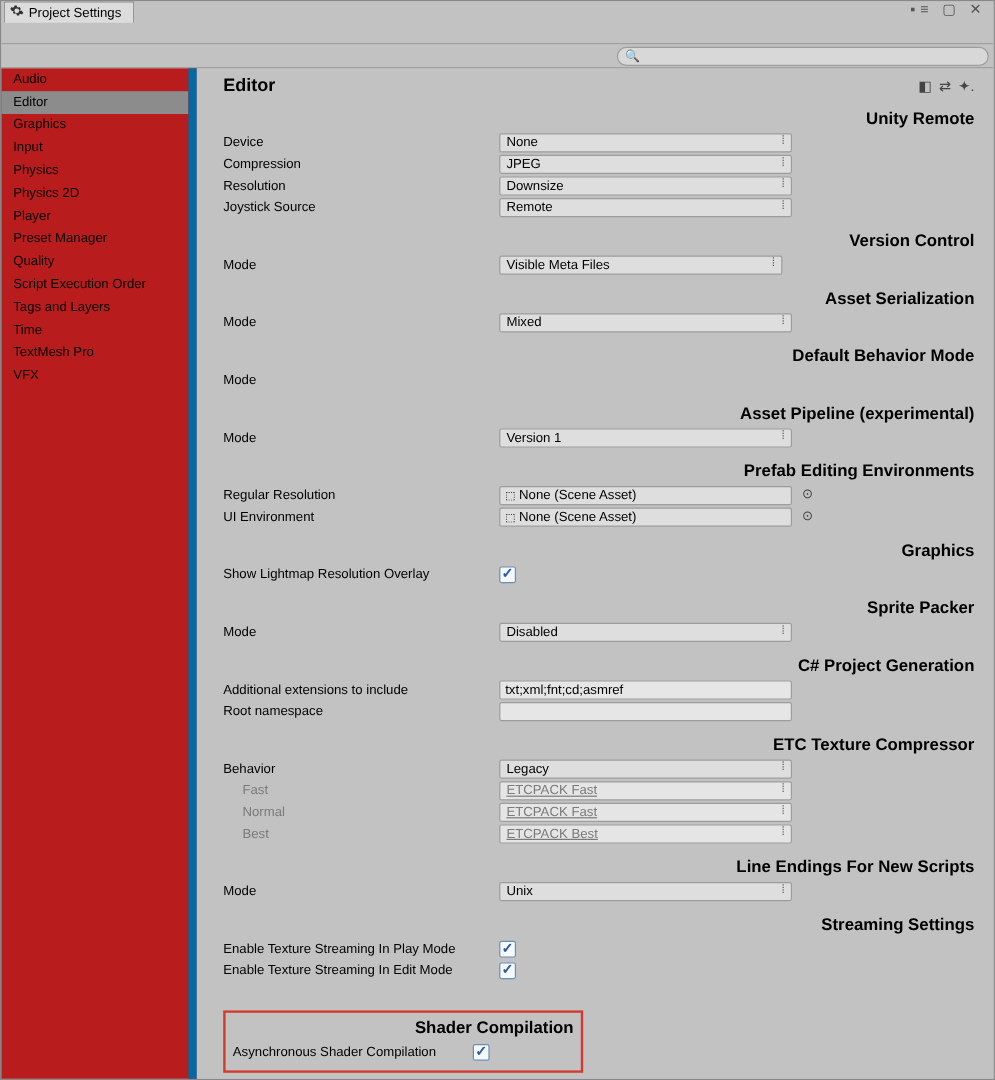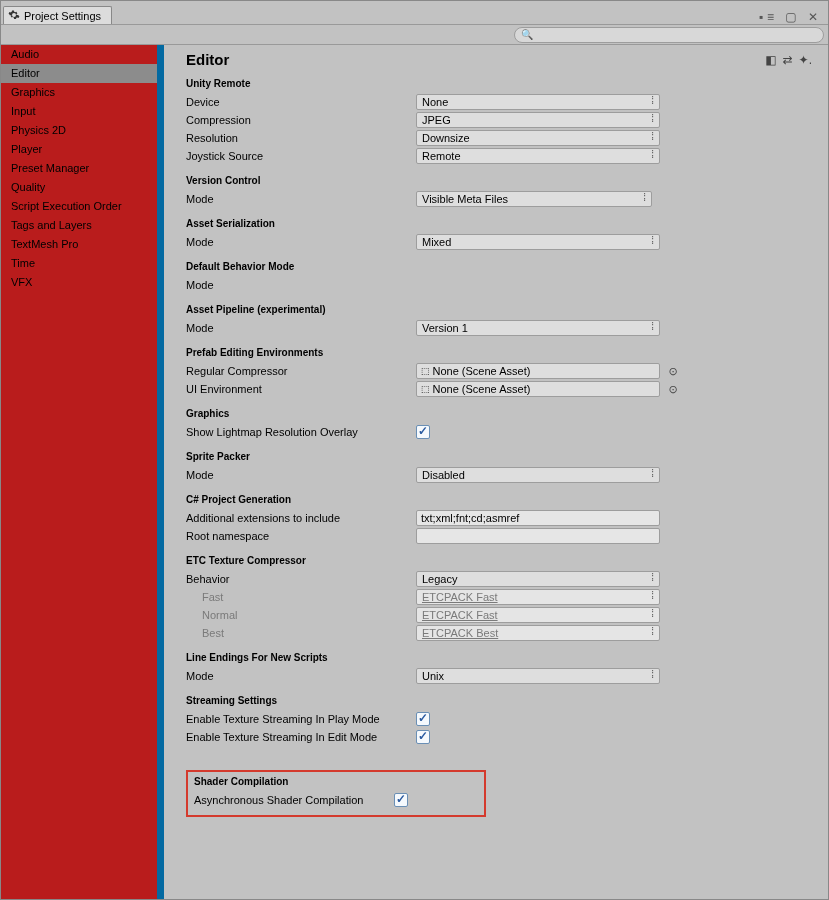--- a/index.html
+++ b/index.html
@@ -8,23 +8,23 @@
     font-size: 11px;
     background: #c2c2c2;
     color: #000;
     width: 829px;
     height: 900px;
     overflow: hidden;
     border: 1px solid #888;
   }
   .window-bar {
     background: #c2c2c2;
-    height: 24px;
+    height: 36px;
     display: flex;
-    align-items: flex-end;
+    align-items: flex-start;
     border-bottom: 1px solid #999;
   }
   .tab {
     background: #dcdcdc;
     border: 1px solid #888;
     border-bottom: none;
     display: inline-flex;
     align-items: center;
     padding: 2px 10px 2px 4px;
     margin-left: 2px;
@@ -103,37 +103,38 @@
   }
   .header-icons {
     margin-left:auto;
     display:flex;
     gap:6px;
     color:#444;
     font-size:12px;
   }
   .section-title {
     font-weight: bold;
-    font-size: 10px;
+    font-size: 14px;
     margin-top: 10px;
     margin-bottom: 4px;
+    text-align: right;
   }
   .row {
     display:flex;
     align-items:center;
     height: 18px;
     margin-bottom: 0px;
   }
   .row .label {
     width: 230px;
     padding-left: 0;
     font-size: 11px;
   }
   .row .label.indent1 { padding-left: 16px; color:#7a7a7a;}
-  .row .ctrl { flex:1; display:flex; align-items:center;}
+  .row .ctrl { flex:1; display:flex; align-items:flex-start;}
   .dropdown {
     flex:1;
     background: #dedede;
     border: 1px solid #9d9d9d;
     border-radius: 2px;
     height: 16px;
     display:flex;
     align-items:center;
     padding: 0 5px;
     font-size:11px;
@@ -234,28 +235,29 @@
     <input class="search-input" placeholder="" style="">
   </div>
 </div>
 
 <div class="body">
   <div class="sidebar" id="sidebar">
       <div class="item">Audio</div>
       <div class="item selected">Editor</div>
       <div class="item">Graphics</div>
       <div class="item">Input</div>
+      <div class="item">Physics</div>
       <div class="item">Physics 2D</div>
       <div class="item">Player</div>
       <div class="item">Preset Manager</div>
       <div class="item">Quality</div>
       <div class="item">Script Execution Order</div>
       <div class="item">Tags and Layers</div>
+      <div class="item">Time</div>
       <div class="item">TextMesh Pro</div>
-      <div class="item">Time</div>
       <div class="item">VFX</div>
     </div>
 
   <div class="content">
     <div class="header-row">
       <div class="page-title">Editor</div>
       <div class="header-icons">
         <span>◧</span>
         <span>⇄</span>
         <span>✦.</span>
@@ -326,21 +328,21 @@
         <div class="label">Mode</div>
         <div class="ctrl">
           <div class="dropdown">
             <span>Version 1</span>
           </div>
         </div>
       </div>
 
     <div class="section-title">Prefab Editing Environments</div>
     <div class="row">
-        <div class="label">Regular Compressor</div>
+        <div class="label">Regular Resolution</div>
         <div class="ctrl">
           <div class="objfield">
             <span class="cube">⬚</span>
             <span>None (Scene Asset)</span>
           </div>
           <span class="objpick">⊙</span>
         </div>
       </div>
     <div class="row">
         <div class="label">UI Environment</div>

